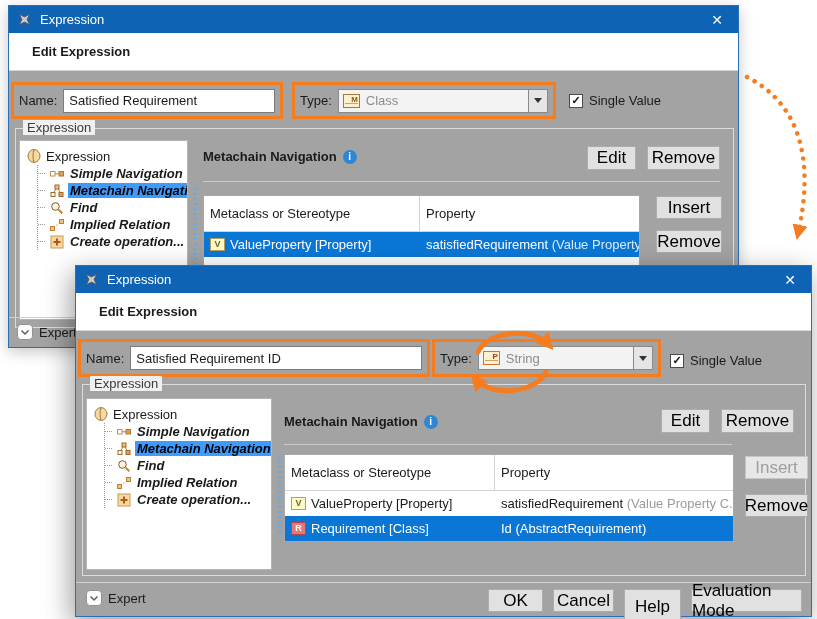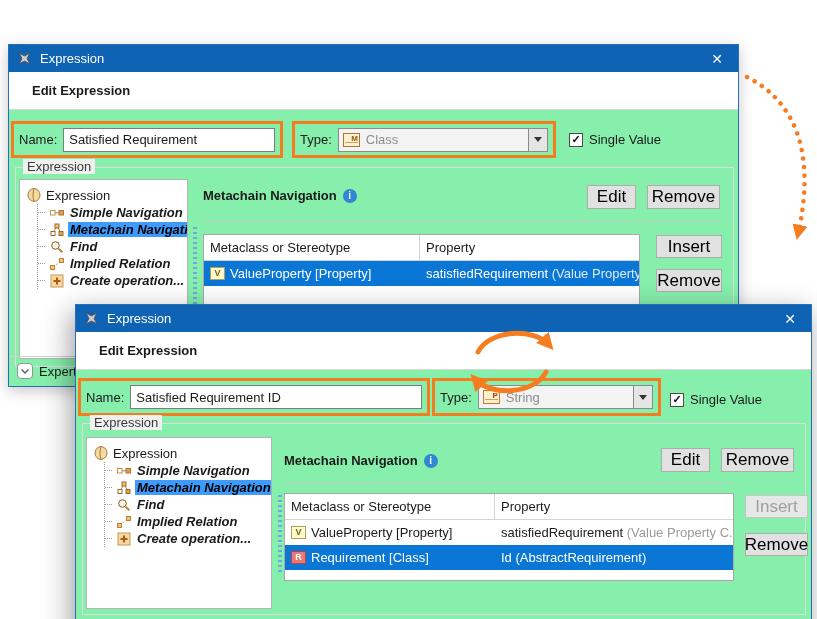--- a/index.html
+++ b/index.html
@@ -1,21 +1,21 @@
 <!DOCTYPE html>
 <html><head>
 <meta charset="utf-8">
 <style>
   * { margin:0; padding:0; box-sizing:border-box; }
   html,body { background:#fff; }
   .stage { position:relative; width:817px; height:619px; background:#fff; overflow:hidden;
            font-family:"Liberation Sans", sans-serif; font-size:13px; color:#1a1a1a; }
 
   
-  .dialog { position:absolute; background:#86efac; border:1px solid #2a6fb5;margin-top:39px; }
+  .dialog { position:absolute; background:#a3a3a3; border:1px solid #2a6fb5; }
   .dlg1 { left:8px; top:5px; width:731px; height:343px; box-shadow:0 4px 14px rgba(0,0,0,.22); }
   .dlg2 { left:75px; top:265px; width:737px; height:352px; box-shadow:-4px 8px 26px rgba(0,0,0,.38); z-index:10; }
 
   .titlebar { position:absolute; left:0; top:0; right:0; height:27px; background:#0e63b5;
               display:flex; align-items:center; padding-left:8px; gap:8px; }
   .titlebar .title { color:#fff; font-size:13px; }
   .close { margin-left:auto; width:42px; height:27px; display:flex; align-items:center; justify-content:center;
            color:#fff; font-size:14px; }
   .hdrstrip { position:absolute; left:0; top:27px; right:0; height:38px; background:#fff;
               border-bottom:1px solid #d7d7d7; display:flex; align-items:center; padding-left:23px; }
@@ -59,21 +59,21 @@
   .info-i { width:14px; height:14px; border-radius:50%; background:#2f86d2; color:#fff; font-size:10px;
             font-weight:bold; display:flex; align-items:center; justify-content:center; font-style:normal; }
   .sep { position:absolute; height:1px; background:#c9c9c9; }
   .splitter { position:absolute; width:4px; background:repeating-linear-gradient(to bottom,#6fa8dc 0 2px,transparent 2px 5px); }
 
   .btn { position:absolute; background:#e1e1e1; border:1px solid #adadad; display:flex; align-items:center;
          justify-content:center; font-size:17px; color:#000; }
   .btn.disabled { color:#9f9f9f; border-color:#c6c6c6; background:#e7e7e7; }
 
   .mtable { position:absolute; background:#fff; border:1px solid #a8a8a8; overflow:hidden; }
-  .thead { display:flex; height:26px; border-bottom:1px solid #d4d4d4; align-items:center; }
+  .thead { display:flex; height:36px; border-bottom:1px solid #d4d4d4; align-items:center; }
   .thead .c1 { border-right:1px solid #d4d4d4; align-self:stretch; display:flex; align-items:center; }
   .c1 { padding-left:6px; flex:none; overflow:hidden; white-space:nowrap; }
   .c2 { padding-left:6px; flex:1; overflow:hidden; white-space:nowrap; }
   .trowdata { display:flex; height:25px; align-items:center; }
   .trowdata .c1 { display:flex; align-items:center; gap:5px; align-self:stretch; }
   .trowdata.selected { background:#0a77d7; color:#fff; }
   .suffix { color:#9b9b9b; }
   .trowdata.selected .suffix { color:#dcebfa; }
   .badge { width:15px; height:13px; flex:none; font-size:9px; font-weight:bold; display:flex;
            align-items:center; justify-content:center; border:1px solid; line-height:1; }
@@ -362,20 +362,21 @@
       <span class="chev">
         <svg width="10" height="7" viewBox="0 0 10 7">
             <path d="M1.5 1.5 L5 5 L8.5 1.5" fill="none" stroke="#5a5f66" stroke-width="1.5"></path>
           </svg>
       </span>
       <span>Expert</span>
     </div>
     <div class="btn" style="left:412px; top:323px; width:55px; height:23px;">OK</div>
     <div class="btn" style="left:477px; top:323px; width:61px; height:23px;">Cancel</div>
     <div class="btn" style="left:548px; top:323px; width:57px; height:36px;">Help</div>
+    <div class="btn" style="left:615px; top:323px; width:111px; height:23px;">Evaluation Mode</div>
   </div>
 
   <svg class="overlay" viewBox="0 0 817 619">
     <defs>
       <marker id="arr" viewBox="0 0 10 10" refX="6" refY="5" markerWidth="3.4" markerHeight="3.4" orient="auto">
         <path d="M0,0 L10,5 L0,10 z" fill="#f57d20"></path>
       </marker>
     </defs>
     <path d="M 747 77 C 802 105, 814 163, 798 234" fill="none" stroke="#f57d20" stroke-width="4.5" stroke-linecap="round" stroke-dasharray="0.1 8.5" marker-end="url(#arr)"></path>
     <path d="M 478 352 C 489 330, 533 327, 549 345" fill="none" stroke="#f57d20" stroke-width="5" stroke-linecap="round" marker-end="url(#arr)"></path>

